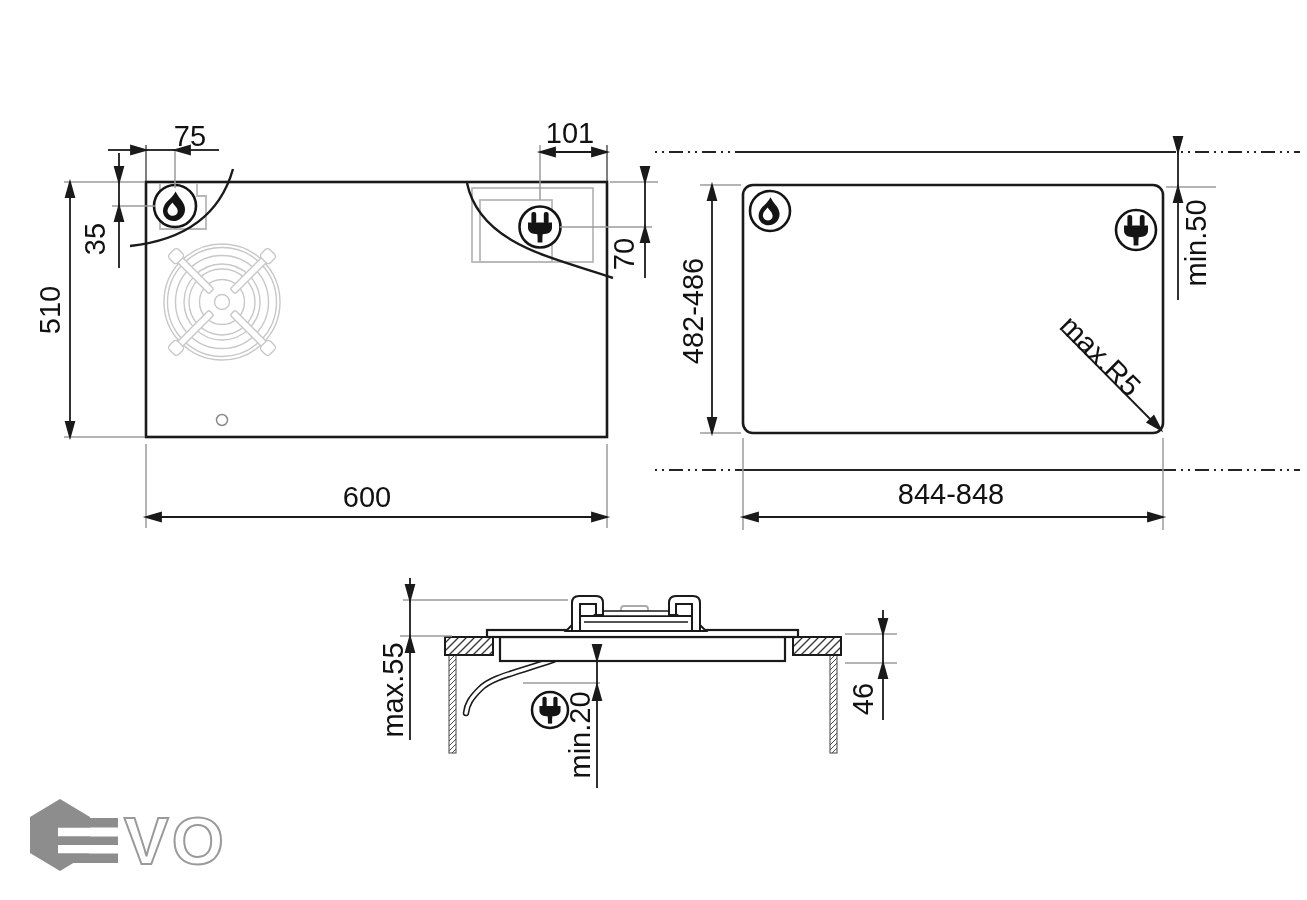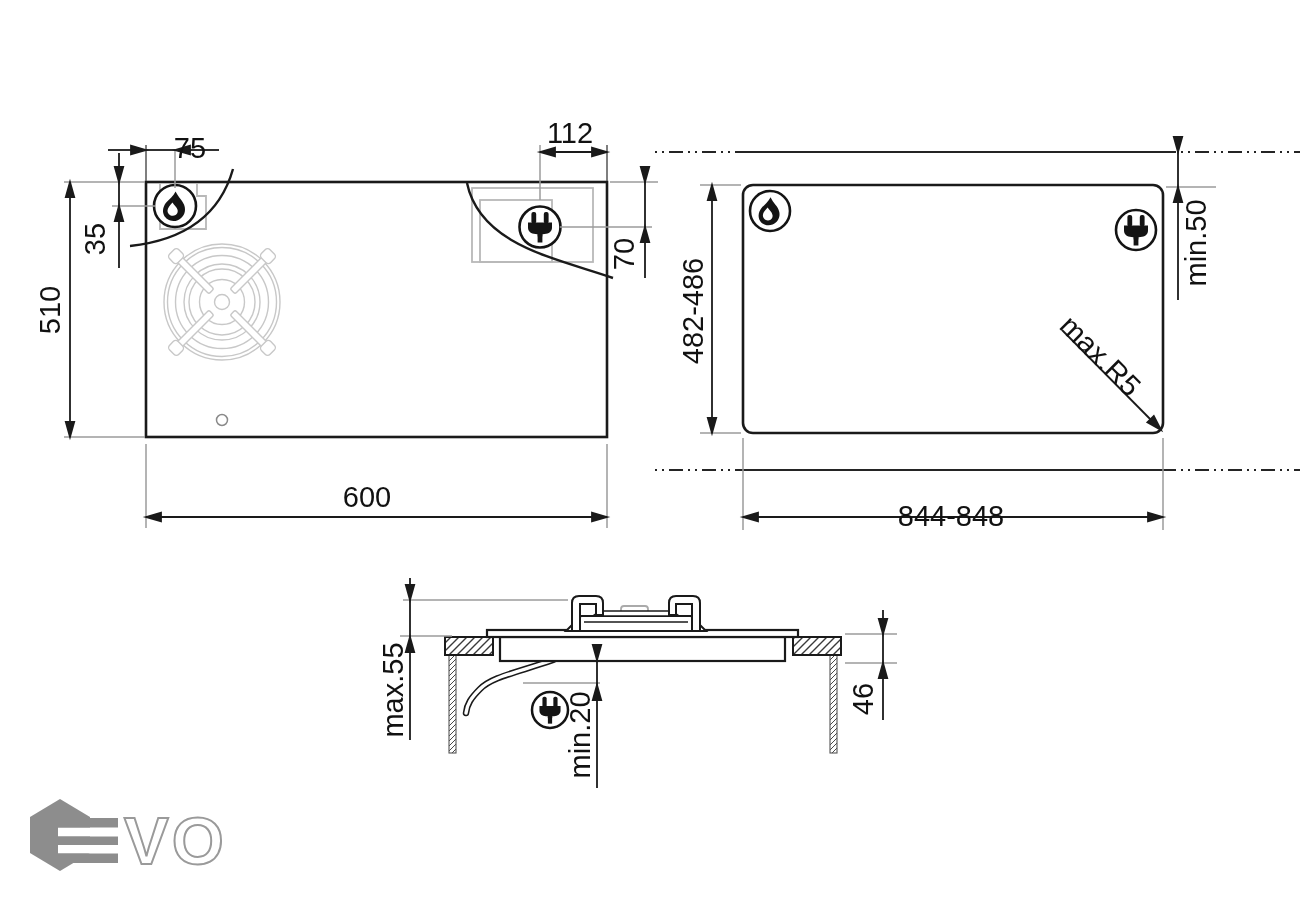--- a/index.html
+++ b/index.html
@@ -238,29 +238,29 @@
     <rect x="58" y="845" width="64" height="8.5" fill="#ffffff"></rect>
     <g fill="#8d8d8d">
       <rect x="58" y="818" width="60" height="9.5"></rect>
       <rect x="58" y="836.5" width="60" height="8.5"></rect>
       <rect x="58" y="853.5" width="60" height="9.5"></rect>
     </g>
     <text x="124" y="864" font-size="67" font-family="Liberation Sans, sans-serif" font-weight="bold" letter-spacing="3" fill="#ffffff" stroke="#9a9a9a" stroke-width="2">VO</text>
   </g>
 </svg>
 
-<div class="lbl" style="left:190px;top:148px;">75</div>
+<div class="lbl" style="left:190px;top:136px;">75</div>
 <div class="lbl v" style="left:95px;top:239px;">35</div>
 <div class="lbl v" style="left:50px;top:310px;">510</div>
 <div class="lbl" style="left:367px;top:497px;">600</div>
-<div class="lbl" style="left:570px;top:133px;">112</div>
+<div class="lbl" style="left:570px;top:133px;">101</div>
 <div class="lbl v" style="left:624px;top:254px;">70</div>
 
 <div class="lbl v" style="left:693px;top:311px;">482-486</div>
-<div class="lbl" style="left:951px;top:516px;">844-848</div>
+<div class="lbl" style="left:951px;top:494px;">844-848</div>
 <div class="lbl v" style="left:1196px;top:243px;">min.50</div>
 <div class="lbl d45" style="left:1100px;top:356px;">max.R5</div>
 
 <div class="lbl v" style="left:393px;top:690px;">max.55</div>
 <div class="lbl v" style="left:580px;top:735px;">min.20</div>
 <div class="lbl v" style="left:863px;top:699px;">46</div>
 
 </div>
 
 </body></html>

